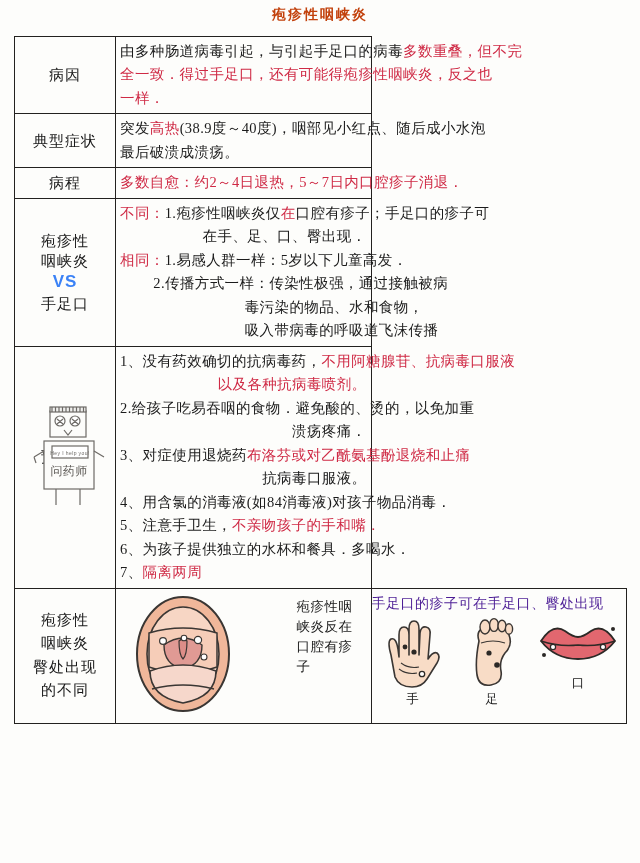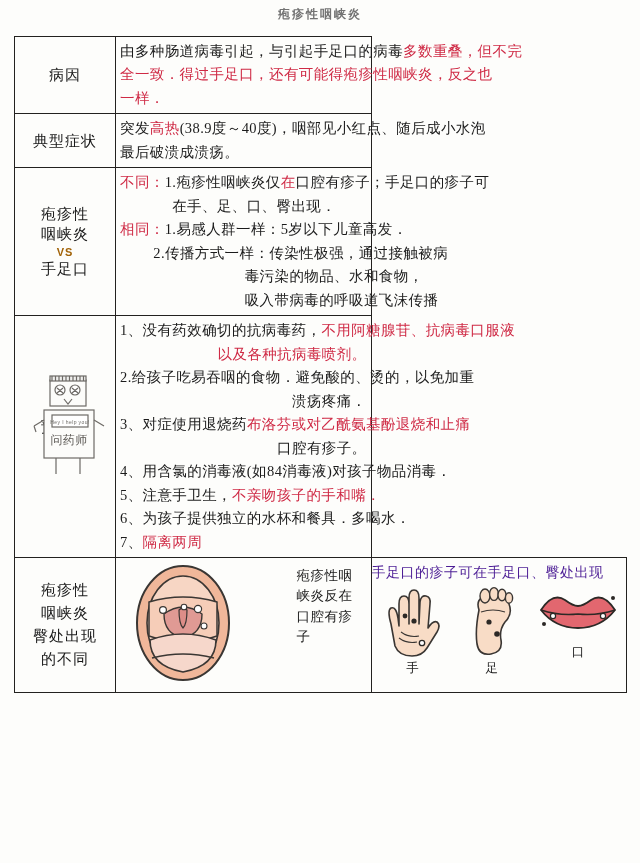--- a/index.html
+++ b/index.html
@@ -9,22 +9,22 @@
     font-family:"Liberation Serif","DejaVu Serif",serif;
     overflow:hidden;
     position:relative;
   }
   .page{position:absolute;inset:0;}
 
   
   .title{
     position:absolute;left:0;top:6px;width:640px;
     text-align:center;
-    font-size:12px;letter-spacing:2px;
-    color:#737373;
+    font-size:14px;letter-spacing:2px;
+    color:#c2410c;
     font-family:"Liberation Serif","DejaVu Serif",serif;
     font-weight:600;
   }
 
   
   .tbl{
     position:absolute;left:14px;top:36px;
     width:613px;
     border-collapse:collapse;
     table-layout:fixed;
@@ -48,28 +48,28 @@
     font-size:14.5px;
     line-height:1.62;
     letter-spacing:0.4px;
     padding-left:8px;
   }
   .red{color:#cf2a45;}
   .ink{color:#1b1b1b;}
 
   .ln{display:block;white-space:nowrap;}
   .ind1{padding-left:2.3em;}
-  .ind2{padding-left:3.6em;}
+  .ind2{padding-left:3.6em;text-align:right;}
   .ind3{padding-left:8.6em;}
   .ind-num{padding-left:1.25em;text-align:right;}
 
   .vs{
     font-family:"Liberation Sans","DejaVu Sans",sans-serif;
-    font-size:11px;font-weight:600;
-    color:#a16207;letter-spacing:1px;
+    font-size:17px;font-weight:600;
+    color:#3b82f6;letter-spacing:1px;
   }
 
   
   .care-wrap{position:relative;}
   .robot{
     position:absolute;left:-86px;top:52px;
     width:78px;height:108px;
   }
 
   
@@ -116,20 +116,26 @@
     </tr>
 
     <tr>
       <td class="lbl">典型症状</td>
       <td class="body-cell">
         <span class="ln"><span class="ink">突发</span><span class="red">高热</span><span class="ink">(38.9度～40度)，咽部见小红点、随后成小水泡</span></span>
         <span class="ln ink">最后破溃成溃疡。</span>
       </td>
     </tr>
 
+    <tr>
+      <td class="lbl">病程</td>
+      <td class="body-cell">
+        <span class="ln red">多数自愈：约2～4日退热，5～7日内口腔疹子消退．</span>
+      </td>
+    </tr>
 
     <tr>
       <td class="lbl">
         <div>疱疹性</div>
         <div>咽峡炎</div>
         <div class="vs">VS</div>
         <div>手足口</div>
       </td>
       <td class="body-cell">
         <span class="ln"><span class="red">不同：</span><span class="ink">1.疱疹性咽峡炎仅</span><span class="red">在</span><span class="ink">口腔有疹子；手足口的疹子可</span></span>
@@ -166,21 +172,21 @@
           <text x="39" y="76" font-family="Liberation Serif, serif" font-size="12" fill="#5c5955" text-anchor="middle">问药师</text>
         </svg>
 
         <span class="ln"><span class="ink">1、</span><span class="ink">没有药效确切的抗病毒药，</span><span class="red">不用阿糖腺苷、抗病毒口服液</span></span>
         <span class="ln ind-num"><span class="red">以及各种抗病毒喷剂。</span></span>
 
         <span class="ln"><span class="ink">2.</span><span class="ink">给孩子吃易吞咽的食物．避免酸的、烫的，以免加重</span></span>
         <span class="ln ind-num"><span class="ink">溃疡疼痛．</span></span>
 
         <span class="ln"><span class="ink">3、</span><span class="ink">对症使用退烧药</span><span class="red">布洛芬或对乙酰氨基酚退烧和止痛</span></span>
-        <span class="ln ind-num"><span class="ink">口腔有疹子。</span></span>
+        <span class="ln ind-num"><span class="ink">抗病毒口服液。</span></span>
 
         <span class="ln"><span class="ink">4、</span><span class="ink">用含氯的消毒液(如84消毒液)对孩子物品消毒．</span></span>
 
         <span class="ln"><span class="ink">5、</span><span class="ink">注意手卫生，</span><span class="red">不亲吻孩子的手和嘴．</span></span>
 
         <span class="ln"><span class="ink">6、</span><span class="ink">为孩子提供独立的水杯和餐具．多喝水．</span></span>
 
         <span class="ln"><span class="ink">7、</span><span class="red">隔离两周</span></span>
       </td>
     </tr>

